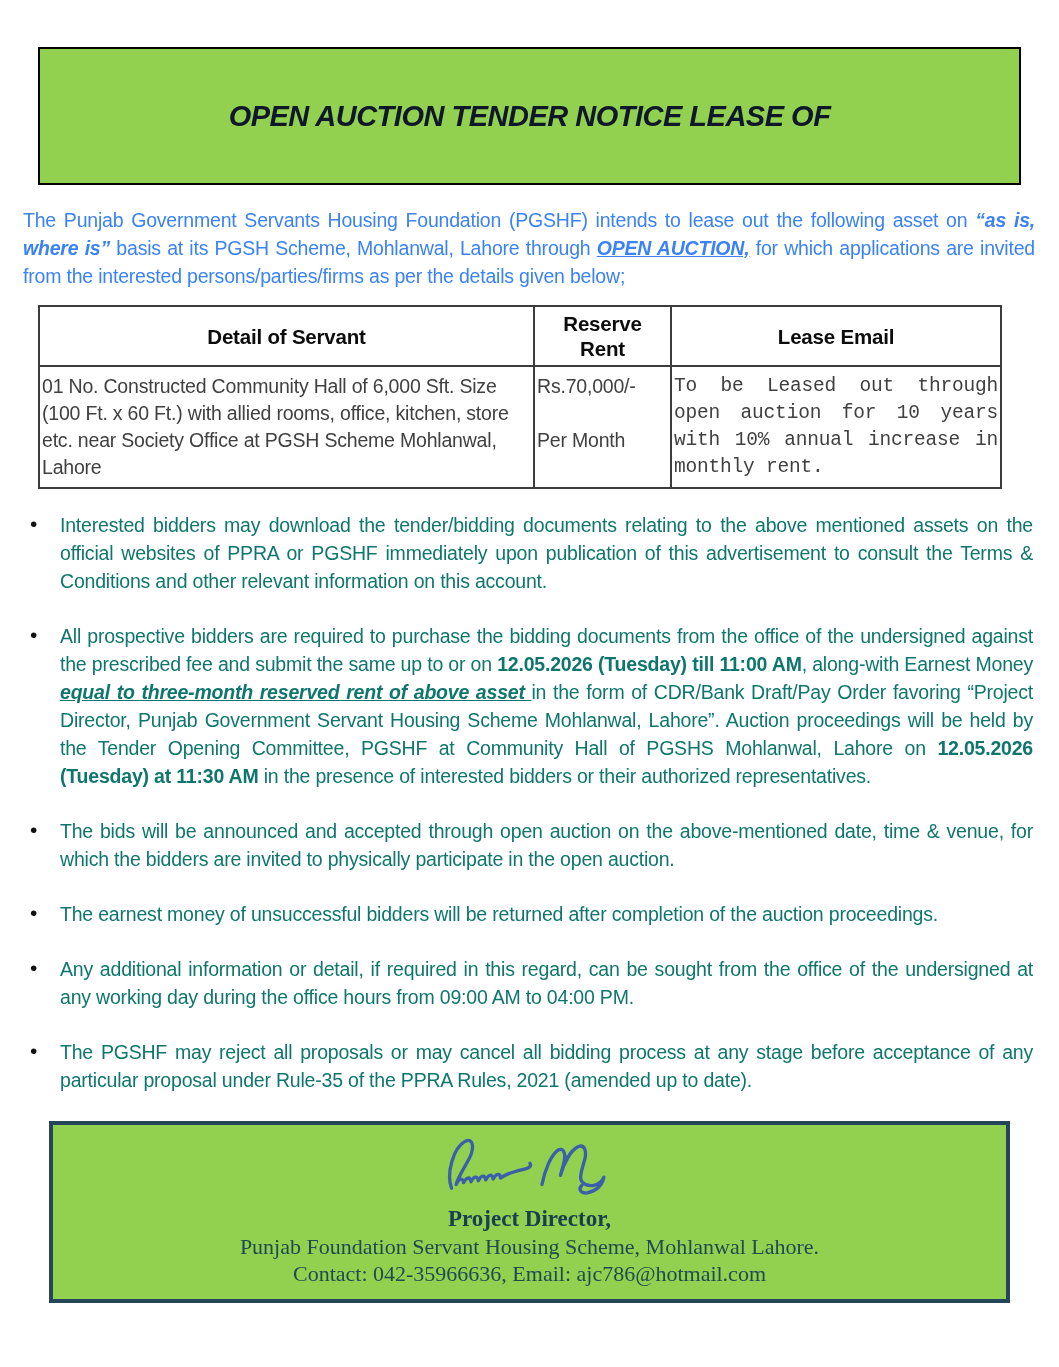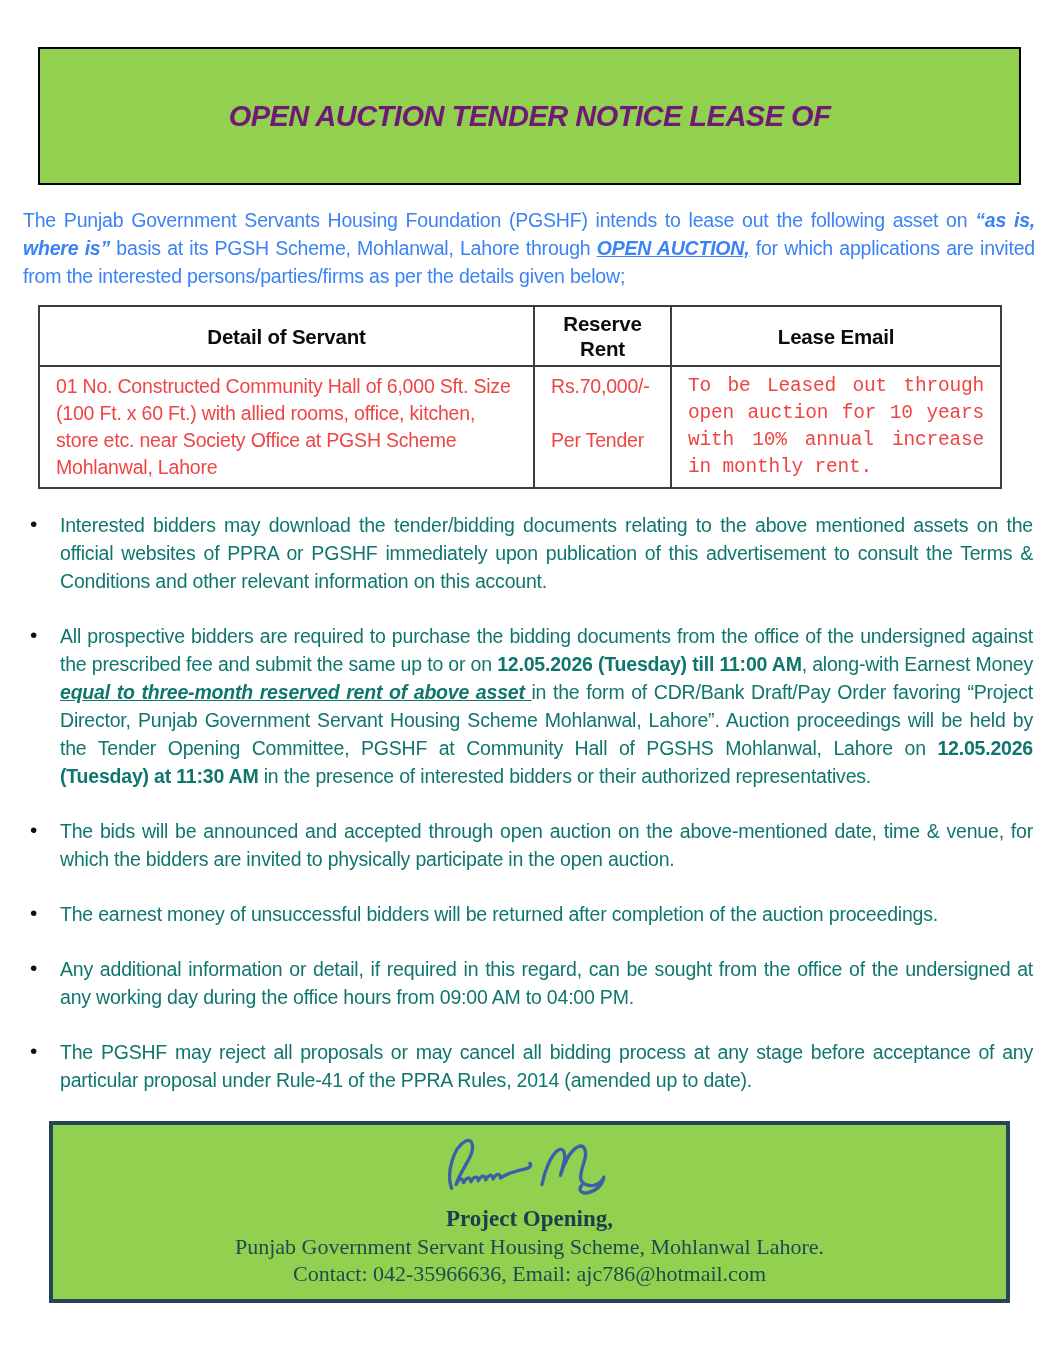--- a/index.html
+++ b/index.html
@@ -9,43 +9,43 @@
     position:relative; overflow:hidden; box-sizing:border-box;
   }
   
   .title-box {
     margin:47px 38px 0 38px; height:134px;
     background:#92d050; border:2px solid #000;
     display:flex; flex-direction:column; align-items:center; justify-content:center;
   }
   .title-line {
     font-size:29px; font-weight:bold; font-style:italic;
-    letter-spacing:-0.5px; line-height:42px; text-align:center; color:#701a75;
+    letter-spacing:-0.5px; line-height:42px; text-align:center; color:#0f172a;
     white-space:nowrap;
   }
   
   .intro {
     margin:21px 24px 0 23px; font-size:19.5px; line-height:28px;
     text-align:justify; letter-spacing:-0.2px; color:#3b82f6;
   }
   .bi { font-weight:bold; font-style:italic; }
   .u  { text-decoration:underline; }
   
   table.assets {
     border-collapse:collapse; table-layout:fixed;
     margin:15px 0 0 38px; width:962px;
   }
   table.assets th, table.assets td { border:2px solid #3c3c3c; box-sizing:border-box; }
   table.assets th {
     font-size:20.5px; line-height:25px; padding:4px 4px; text-align:center;
     letter-spacing:-0.2px; color:#0c0c0c;
   }
   table.assets td {
-    font-size:19.5px; line-height:27px; padding:6px 16px; vertical-align:top;
-    letter-spacing:-0.2px; color:#ef4444;
+    font-size:19.5px; line-height:27px; padding:6px 2px; vertical-align:top;
+    letter-spacing:-0.2px; color:#404040;
   }
   td.cell-rent  { vertical-align:middle;margin-left:17px; }
   .rent-line2   { margin-top:27px; }
   td.cell-lease { text-align:justify;font-family:Liberation Mono, monospace; }
   
   ul.bullets { list-style:none; margin:22px 26px 0 23px; padding:0; }
   ul.bullets li {
     position:relative; padding-left:37px; margin-bottom:27px;
     font-size:19.5px; line-height:28px; text-align:justify;
     letter-spacing:-0.2px; color:#0f766e;
@@ -85,43 +85,43 @@
         <th>Detail of Servant</th>
         <th>Reserve Rent</th>
         <th>Lease Email</th>
       </tr>
     </thead>
     <tbody>
       <tr>
         <td class="cell-detail">01 No. Constructed Community Hall of 6,000 Sft. Size (100 Ft. x 60 Ft.) with allied rooms, office, kitchen, store etc. near Society Office at PGSH Scheme Mohlanwal, Lahore</td>
         <td class="cell-rent">
           <div>Rs.70,000/-</div>
-          <div class="rent-line2">Per Tender</div>
+          <div class="rent-line2">Per Month</div>
         </td>
         <td class="cell-lease">To be Leased out through open auction for 10 years with 10% annual increase in monthly rent.</td>
       </tr>
     </tbody>
   </table>
 
   <ul class="bullets">
     <li><span>Interested bidders may download the tender/bidding documents relating to the above mentioned assets on the official websites of PPRA or PGSHF immediately upon publication of this advertisement to consult the Terms &amp; Conditions and other relevant information on this account.</span></li>
     <li><span>All prospective bidders are required to purchase the bidding documents from the office of the undersigned against the prescribed fee and submit the same up to or on </span><b>12.05.2026 (Tuesday) till 11:00 AM</b><span>, along-with Earnest Money </span><span class="bi u">equal to three-month reserved rent of above asset </span><span>in the form of CDR/Bank Draft/Pay Order favoring “Project Director, Punjab Government Servant Housing Scheme Mohlanwal, Lahore”. Auction proceedings will be held by the Tender Opening Committee, PGSHF at Community Hall of PGSHS Mohlanwal, Lahore on </span><b>12.05.2026 (Tuesday) at 11:30 AM</b><span> in the presence of interested bidders or their authorized representatives.</span></li>
     <li><span>The bids will be announced and accepted through open auction on the above-mentioned date, time &amp; venue, for which the bidders are invited to physically participate in the open auction.</span></li>
     <li><span>The earnest money of unsuccessful bidders will be returned after completion of the auction proceedings.</span></li>
     <li><span>Any additional information or detail, if required in this regard, can be sought from the office of the undersigned at any working day during the office hours from 09:00 AM to 04:00 PM.</span></li>
-    <li><span>The PGSHF may reject all proposals or may cancel all bidding process at any stage before acceptance of any particular proposal under Rule-41 of the PPRA Rules, 2014 (amended up to date).</span></li>
+    <li><span>The PGSHF may reject all proposals or may cancel all bidding process at any stage before acceptance of any particular proposal under Rule-35 of the PPRA Rules, 2021 (amended up to date).</span></li>
   </ul>
 
   <div class="footer-box">
     <div class="sig-wrap">
       <svg width="230" height="72" viewBox="0 0 230 78" aria-hidden="true">
         <g fill="none" stroke="#3b5fa8" stroke-width="3.6" stroke-linecap="round" stroke-linejoin="round">
           <path d="M30,62 C24,46 32,18 45,11 C53,7 56,18 48,32 C43,41 36,52 35,58 C38,51 42,50 43,56 C46,50 50,49 51,55 C54,49 58,48 59,54 C62,48 66,47 67,53 C70,47 74,46 75,52 C78,46 83,45 83,51 C90,46 100,43 110,41 C114,40 117,38 115,35"></path>
           <path d="M128,58 C131,42 138,26 145,21 C151,17 154,24 152,33 C151,38 149,44 148,48 C152,34 159,21 167,17 C174,14 177,22 174,32 C172,39 169,47 170,52 C171,57 177,60 184,59 C189,58 193,55 195,50 C193,60 186,65 177,67 C170,68 167,63 171,59"></path>
         </g>
       </svg>
     </div>
-    <div class="f1">Project Opening,</div>
-    <div class="f2">Punjab Government Servant Housing Scheme, Mohlanwal Lahore.</div>
+    <div class="f1">Project Director,</div>
+    <div class="f2">Punjab Foundation Servant Housing Scheme, Mohlanwal Lahore.</div>
     <div class="f3">Contact: 042-35966636, Email: ajc786@hotmail.com</div>
   </div>
 
 </div>
 
 </body></html>

